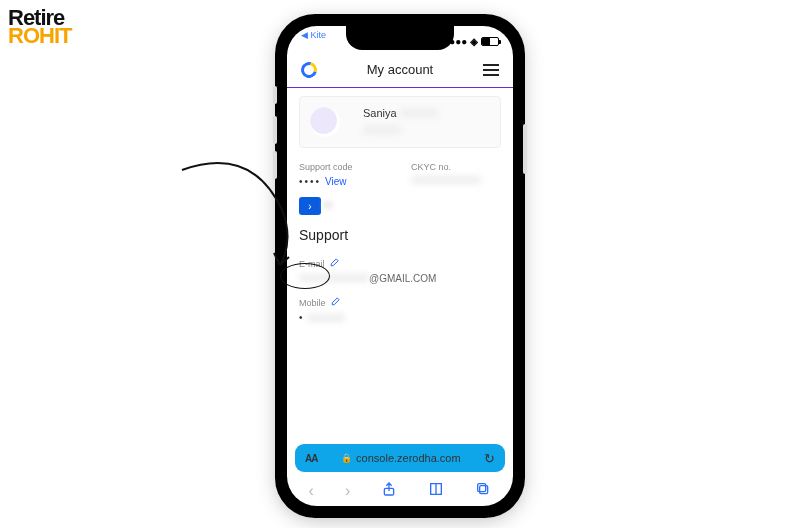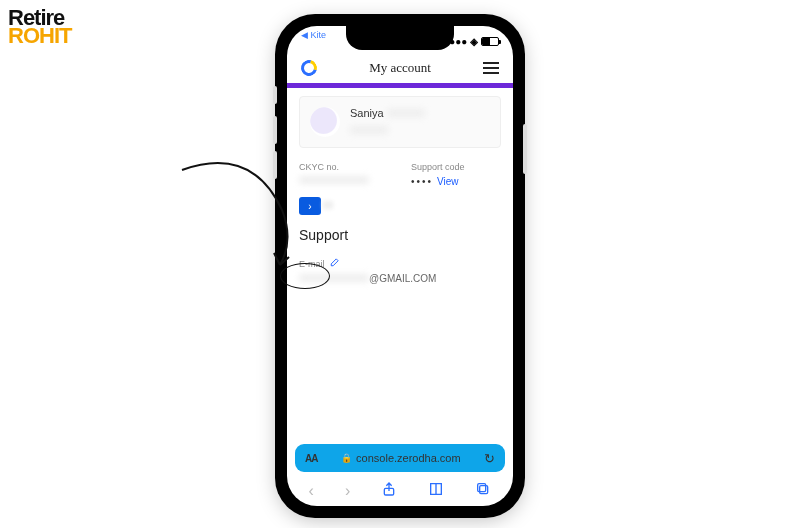--- a/index.html
+++ b/index.html
@@ -23,29 +23,29 @@
 
   
   .statusbar { height: 26px; padding: 4px 14px 0; font-size: 11px; font-weight: 600; display: flex; justify-content: space-between; position: relative; z-index: 10; }
   .status-right { display: flex; align-items: center; gap: 3px; }
   .status-right span { font-size: 10px; }
   .battery { display: inline-block; width: 18px; height: 9px; border: 1px solid #000; border-radius: 2px; position: relative; }
   .battery::after { content:""; position:absolute; right:-3px; top:2px; width:2px; height:4px; background:#000; border-radius:0 1px 1px 0; }
   .battery i { display:block; width:50%; height:100%; background:#000; border-radius:1px 0 0 1px; }
 
   
-  .app-header { height: 36px; display: flex; align-items: center; justify-content: space-between; padding: 0 14px; border-bottom: 5px solid #6d28d9; font-family: Liberation Serif, serif; }
+  .app-header { height: 36px; display: flex; align-items: center; justify-content: space-between; padding: 0 14px; border-bottom: 1px solid #6d28d9; }
   .brand-circle { width: 16px; height: 16px; border: 3px solid #2b6fff; border-right-color: #ffce00; border-radius: 50%; transform: rotate(-30deg); }
   .header-title { font-size: 13px; color: #222; }
   .hamburger { width: 16px; height: 12px; display: flex; flex-direction: column; justify-content: space-between; }
   .hamburger span { height: 2px; background: #222; }
 
   
   .content { flex: 1; overflow: hidden; background: #fff; padding: 8px 12px 0; font-size: 10px; color: #444; }
-  .card { border: 1px solid #eee; border-radius: 4px; padding: 10px; display: flex; gap: 10px; margin-bottom: 14px; background:#fafafa; }
+  .card { border: 1px solid #eee; border-radius: 4px; padding: 10px; display: flex; gap: 23px; margin-bottom: 14px; background:#fafafa; }
   .avatar { width: 30px; height: 30px; border-radius: 50%; background: radial-gradient(circle at 45% 45%, #ece7fb 0 55%, #fff 60%); }
   .uname { font-size: 11px; color: #333; }
   .blur { filter: blur(3px); color:#bbb; background:#eee; border-radius:3px; display:inline-block; }
   .blur.s { width:38px; height:8px; } .blur.m{width:70px;height:8px;}
 
   .row { display: flex; gap: 22px; margin-bottom: 10px; }
   .field { flex: 1; }
   .label { font-size: 9px; color: #888; margin-bottom: 4px; }
   .val { font-size: 10px; color:#333; display:flex; align-items:center; gap:4px; }
   .dots { letter-spacing: 2px; }
@@ -124,31 +124,31 @@
       <div class="card">
         <div class="avatar"></div>
         <div>
           <div class="uname"><span>Saniya</span> <span class="blur s"></span></div>
           <div style="margin-top:6px;"><span class="blur s"></span></div>
         </div>
       </div>
 
       <div class="row">
         <div class="field">
-          <div class="label">CKYC no.</div>
-          <div class="val">
-              <span class="blur m"></span>
-            </div>
-        </div>
-        <div class="field">
           <div class="label">Support code</div>
           <div class="val">
             <span class="dots">••••</span>
             <span class="link">View</span>
           </div>
+        </div>
+        <div class="field">
+          <div class="label">CKYC no.</div>
+          <div class="val">
+              <span class="blur m"></span>
+            </div>
         </div>
       </div>
 
       <div class="blue-btn">›</div>
 
       <div class="section-title">Support</div>
 
       <div style="margin-bottom:12px;">
         <div class="label">
           <span>E-mail</span>
@@ -156,20 +156,31 @@
             <svg viewBox="0 0 16 16" width="10" height="10">
                 <path d="M2 11 L10 3 L13 6 L5 14 L2 14 Z" fill="none" stroke="#1a5cff" stroke-width="1.5"></path>
               </svg>
           </span>
         </div>
         <div class="email-val">
           <span class="blur m"></span><span>@GMAIL.COM</span>
         </div>
       </div>
 
+      <div style="margin-bottom:12px;">
+        <div class="label">
+          <span>Mobile</span>
+          <span class="edit-icon">
+            <svg viewBox="0 0 16 16" width="10" height="10">
+                <path d="M2 11 L10 3 L13 6 L5 14 L2 14 Z" fill="none" stroke="#1a5cff" stroke-width="1.5"></path>
+              </svg>
+          </span>
+        </div>
+        <div class="val">• <span class="blur s"></span></div>
+      </div>
 
     </div>
 
     <div class="addr-bar">
       <span class="aa">AA</span>
       <span class="addr-mid">
         <span class="lock">🔒</span>
         <span>console.zerodha.com</span>
       </span>
       <span class="reload">↻</span>

